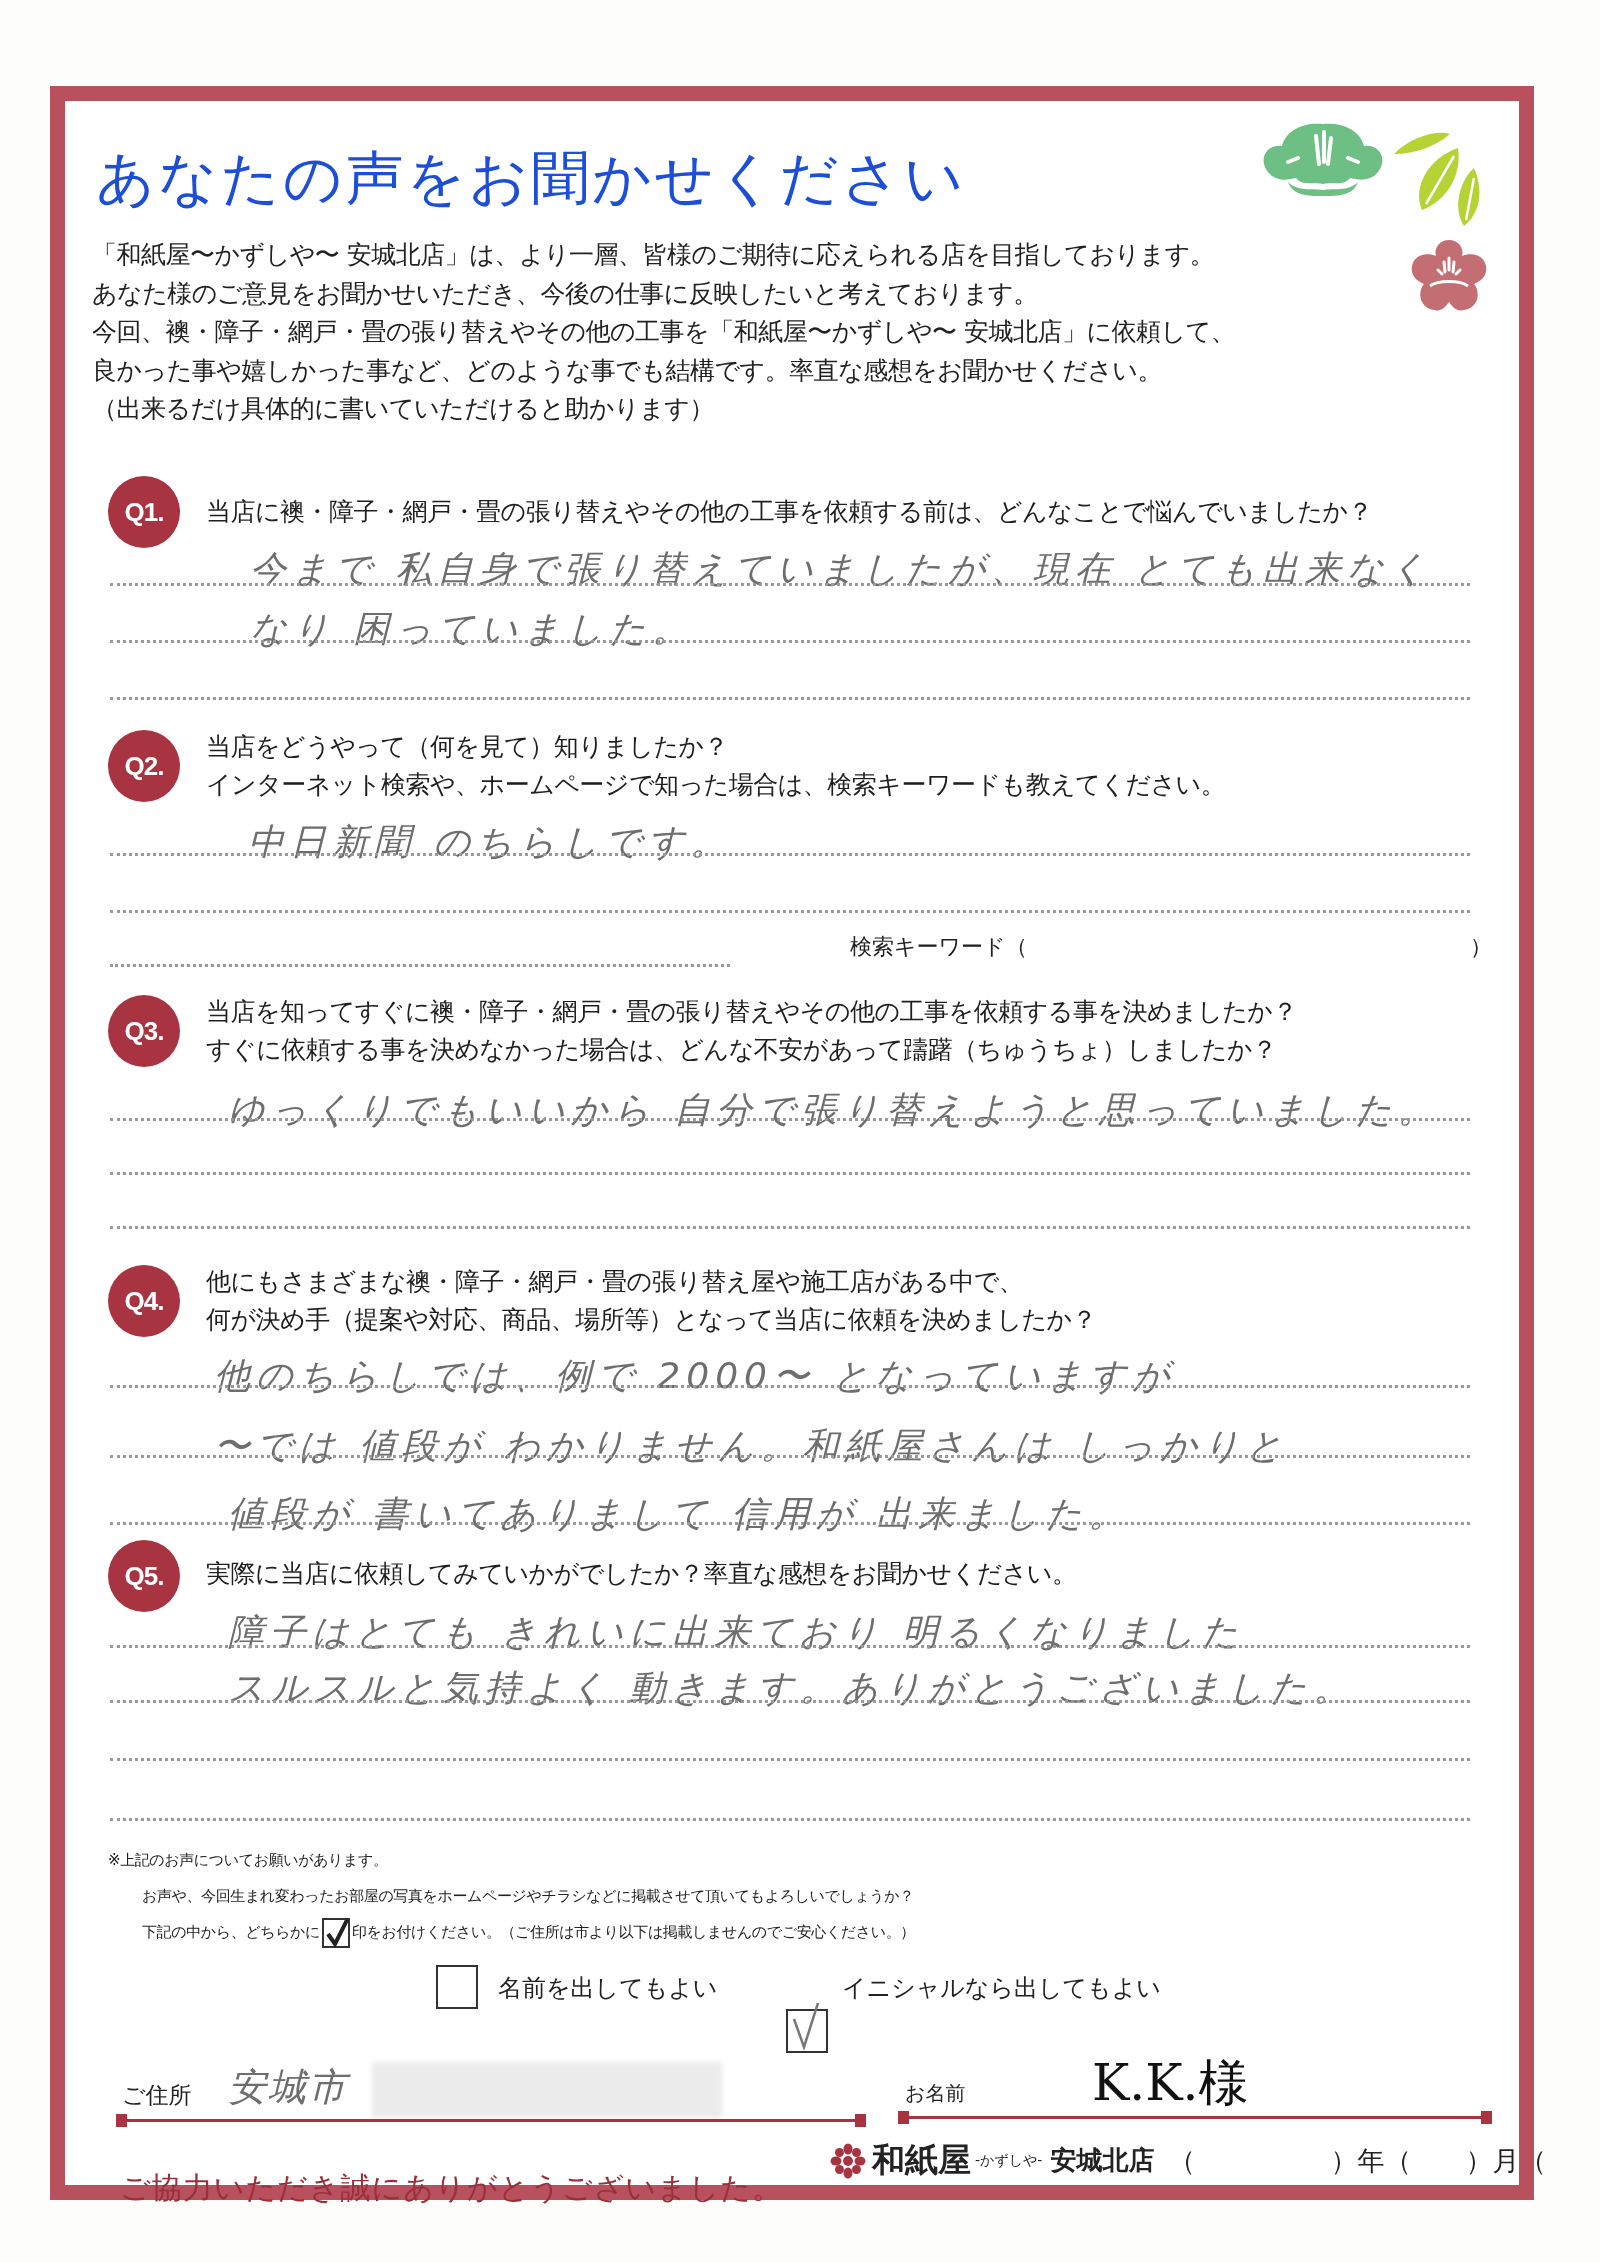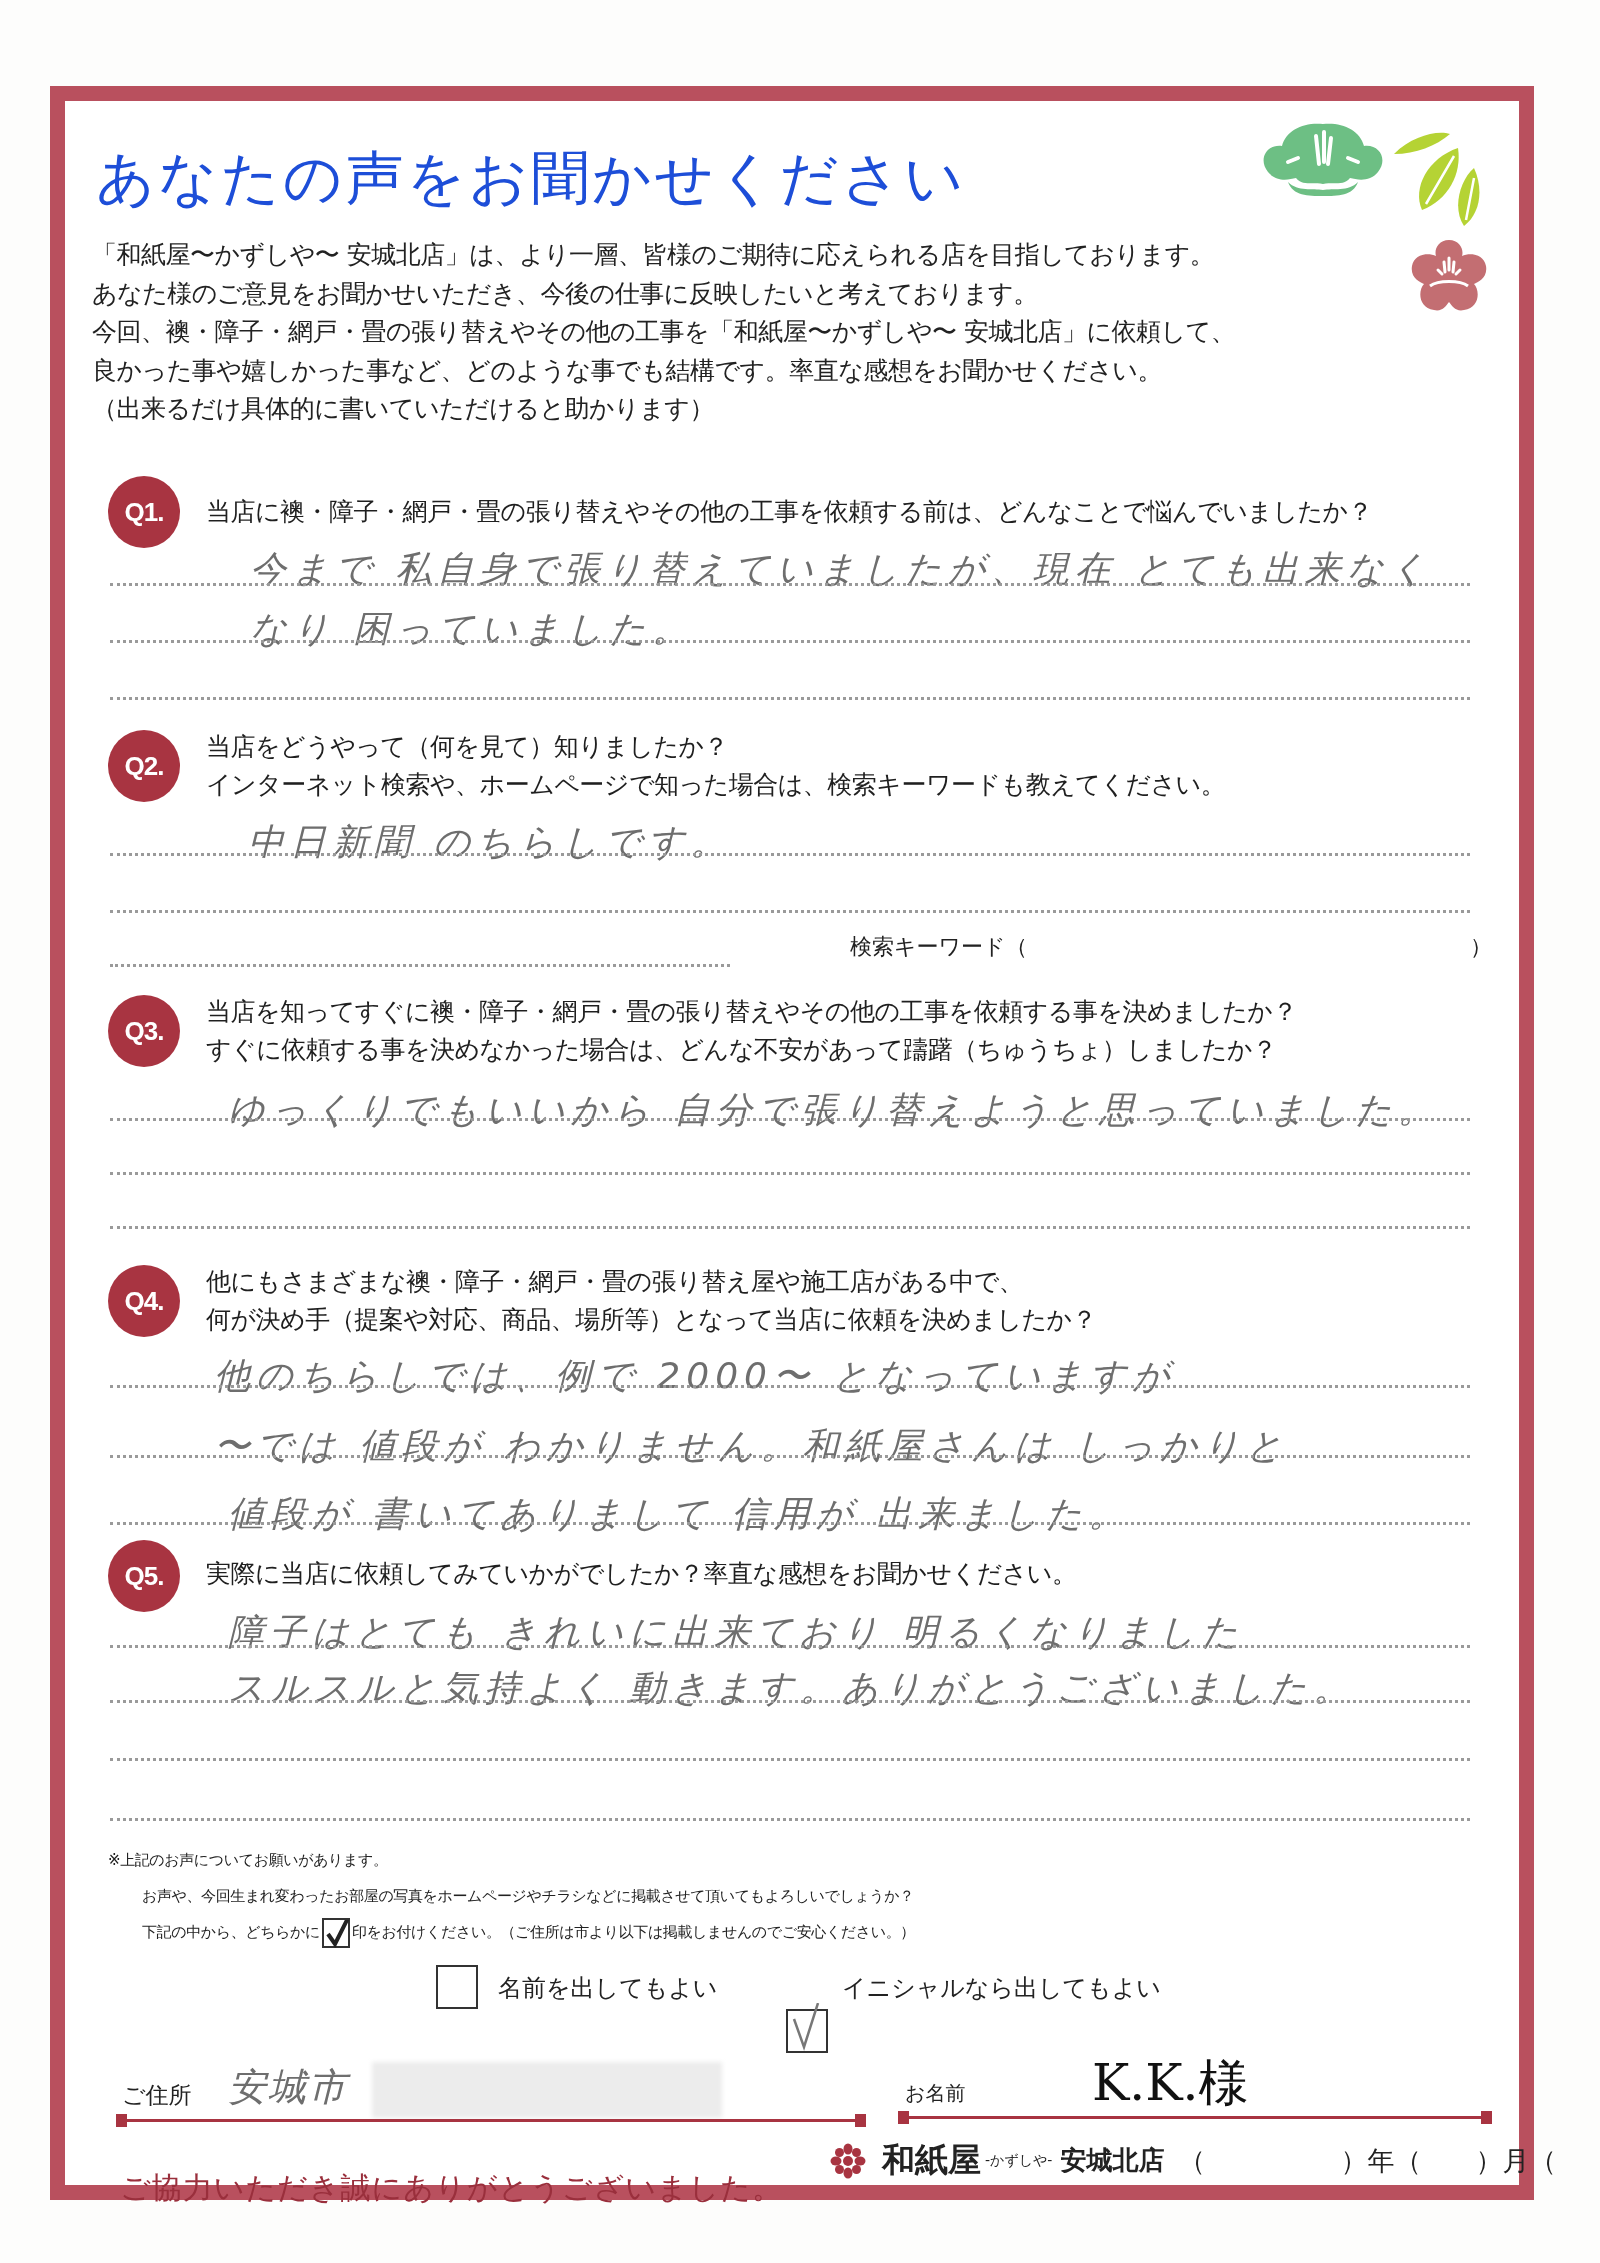--- a/index.html
+++ b/index.html
@@ -156,17 +156,17 @@
       <ellipse cx="18" cy="6" rx="4.5" ry="5.5"></ellipse>
       <ellipse cx="18" cy="30" rx="4.5" ry="5.5"></ellipse>
       <ellipse cx="6" cy="18" rx="5.5" ry="4.5"></ellipse>
       <ellipse cx="30" cy="18" rx="5.5" ry="4.5"></ellipse>
       <ellipse cx="9.5" cy="9.5" rx="4.5" ry="4.5"></ellipse>
       <ellipse cx="26.5" cy="9.5" rx="4.5" ry="4.5"></ellipse>
       <ellipse cx="9.5" cy="26.5" rx="4.5" ry="4.5"></ellipse>
       <ellipse cx="26.5" cy="26.5" rx="4.5" ry="4.5"></ellipse>
     </g>
   </svg>
-  <span class="brand" style="margin-left:16px">和紙屋</span>
+  <span class="brand" style="margin-left:6px">和紙屋</span>
   <span class="sub">-かずしや-</span>
   <span class="store">安城北店</span>
   <span style="margin-left:14px;font-size:27px">（　　　　　）年（　　）月（　　）日</span>
 </div>
 
 </body></html>

